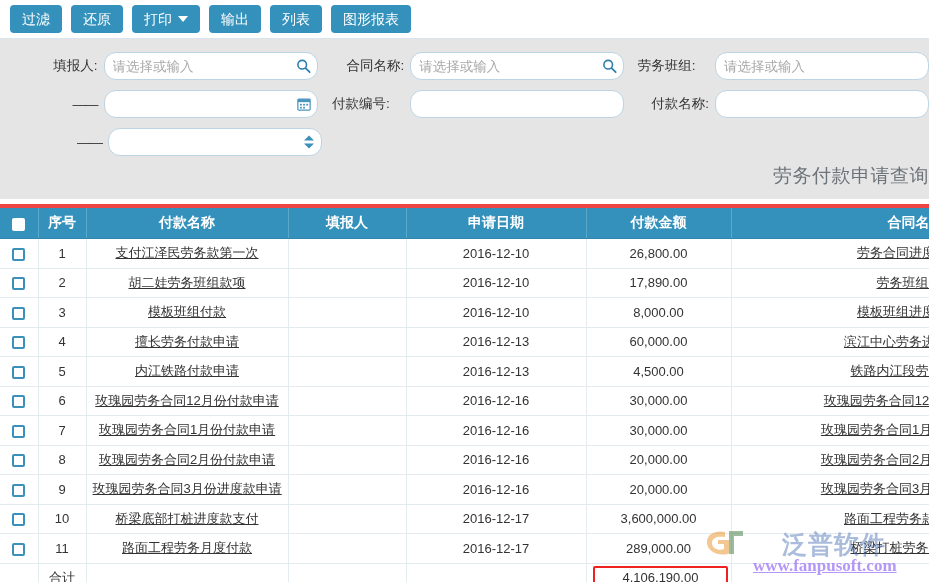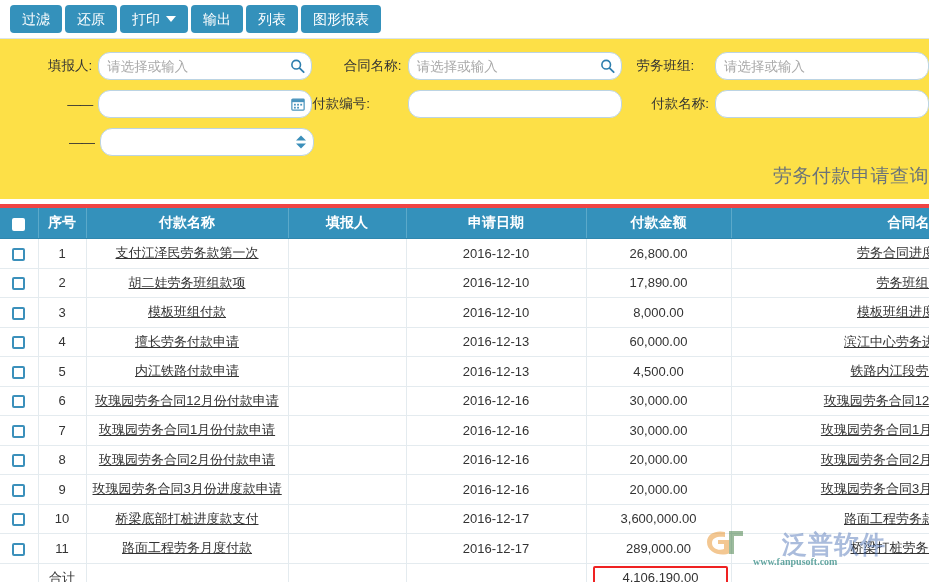--- a/index.html
+++ b/index.html
@@ -17,21 +17,21 @@
     position: relative;
   }
 
   
   .toolbar {
     height: 39px;
     border-bottom: 1px solid #d9e4ec;
     display: flex;
     align-items: center;
     padding-left: 10px;
-    gap: 3px;
+    gap: 9px;
     background: #ffffff;
     box-sizing: border-box;
   }
   .tb-btn {
     background: #3491bb;
     color: #ffffff;
     border: none;
     border-radius: 4px;
     height: 28px;
     padding: 0 12px;
@@ -49,22 +49,22 @@
     display: inline-block;
     width: 0;
     height: 0;
     border-left: 5px solid transparent;
     border-right: 5px solid transparent;
     border-top: 6px solid #ffffff;
   }
 
   
   .search-form {
-    padding: 8px 0 6px 0;
-    background: #fde047;
+    padding: 8px 0 6px 8px;
+    background: #e5e5e5;
     position: relative;
   }
   .form-row {
     display: flex;
     align-items: center;
     height: 38px;
   }
   .fld {
     display: flex;
     align-items: center;
@@ -236,26 +236,27 @@
     letter-spacing: 1px;
     position: absolute;
     left: 52px;
     top: 2px;
     opacity: 0.55;
     margin-left: 35px;
   }
   .wm-url {
     font-family: "Liberation Serif", "DejaVu Serif", serif;
     font-weight: bold;
-    color: #0f766e;
-    font-size: 10px;
+    color: #8b5cf6;
+    font-size: 17px;
     position: absolute;
     left: 58px;
     top: 30px;
     opacity: 0.75;
+    text-decoration: underline;
   }
   .wm-logo {
     position: absolute;
     left: 8px;
     top: 2px;
     opacity: 0.6;
   }
 </style>
 </head>
 <body>
@@ -328,21 +329,21 @@
           <rect x="1" y="2.5" width="14" height="12.5" rx="1" fill="none" stroke="#4a94bd" stroke-width="1.4"></rect>
           <rect x="1" y="2.5" width="14" height="3.4" fill="#4a94bd"></rect>
           <rect x="3.4" y="7.8" width="2.1" height="2" fill="#4a94bd"></rect>
           <rect x="7" y="7.8" width="2.1" height="2" fill="#4a94bd"></rect>
           <rect x="10.6" y="7.8" width="2.1" height="2" fill="#4a94bd"></rect>
           <rect x="3.4" y="11.2" width="2.1" height="2" fill="#4a94bd"></rect>
           <rect x="7" y="11.2" width="2.1" height="2" fill="#4a94bd"></rect>
         </svg>
       </span>
     </div>
-    <div class="fld" style="width:97px;justify-content:flex-start;">
+    <div class="fld" style="width:97px;justify-content:center;">
       <span class="fld-label">付款编号:</span>
     </div>
     <div class="inp-wrap">
       <input class="inp" style="width: 214px; padding-right: 8px;">
     </div>
     <div class="fld" style="width:95px;justify-content:flex-end;">
       <span class="fld-label">付款名称:</span>
     </div>
     <div class="inp-wrap">
       <input class="inp" style="width: 214px; padding-right: 8px;">

